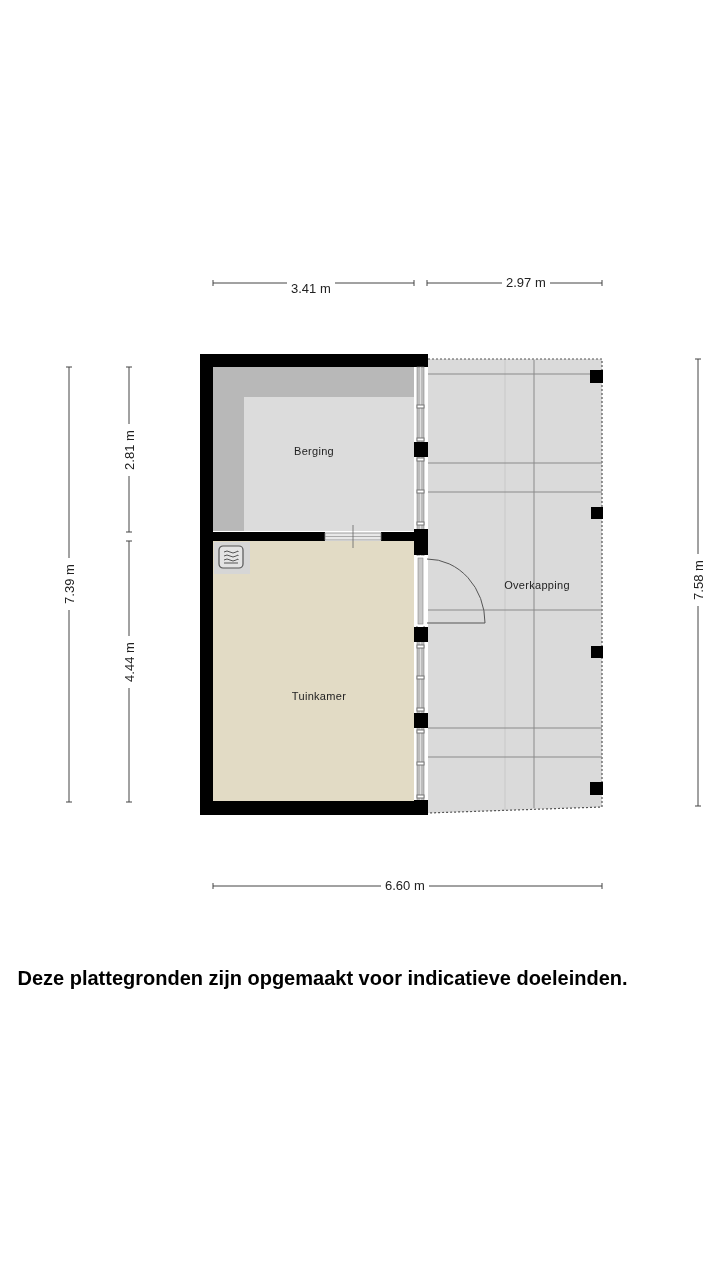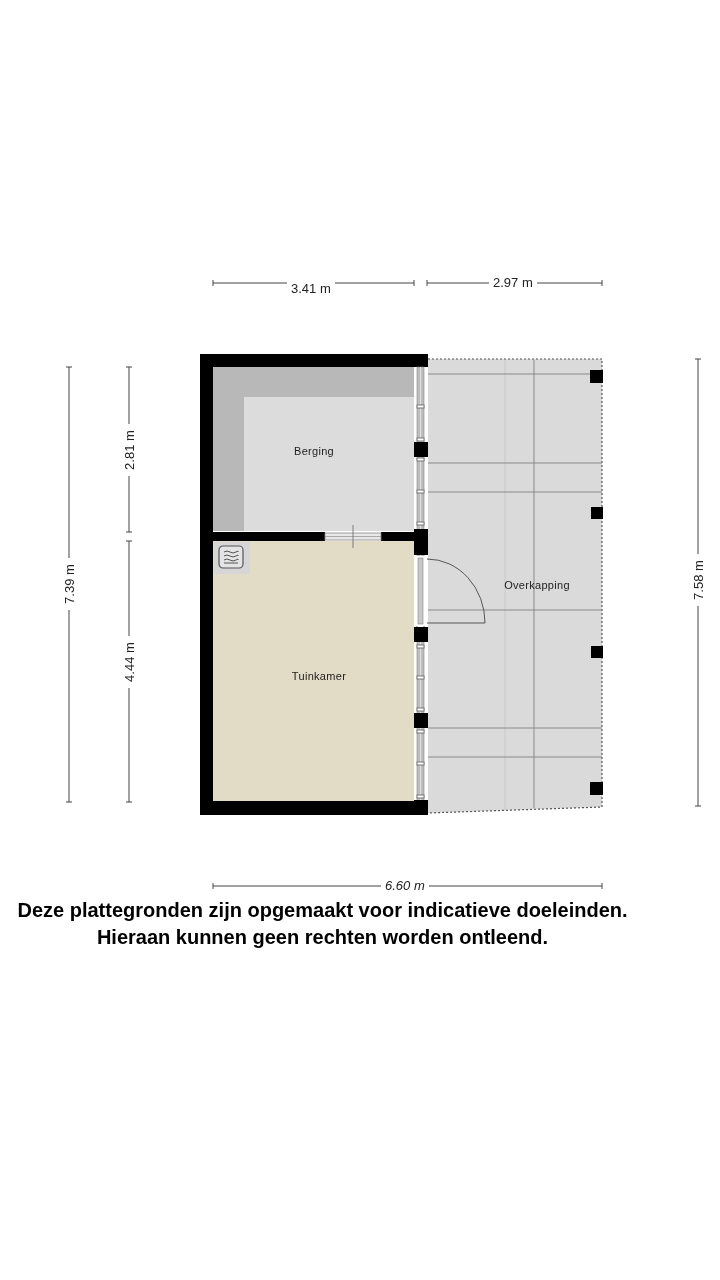--- a/index.html
+++ b/index.html
@@ -1,21 +1,21 @@
 <!DOCTYPE html>
 <html><head>
 <meta charset="utf-8">
 <style>
   html, body { margin: 0; padding: 0; background: #ffffff; }
   body { width: 720px; height: 1280px; position: relative; overflow: hidden; font-family: "Liberation Sans", sans-serif; }
   .abs { position: absolute; }
   .dimlbl { position: absolute; font-size: 13px; color: #222; background: #fff; padding: 0 4px; white-space: nowrap; line-height: 14px; }
   .vlbl { transform: rotate(-90deg); transform-origin: center center; }
   .room-label { position: absolute; font-size: 11px; color: #222; letter-spacing: 0.3px; white-space: nowrap; transform: translate(-50%, -50%); }
-  .disclaimer { position: absolute; left: 0; width: 645px; top: 897px; text-align: center; font-weight: bold; font-size: 20px; line-height: 27px; color: #000; }
+  .disclaimer { position: absolute; left: 0; width: 645px; top: 965px; text-align: center; font-weight: bold; font-size: 20px; line-height: 27px; color: #000; }
 </style>
 </head>
 <body>
 
 <svg class="abs" style="left:0;top:0" width="720" height="1280" viewBox="0 0 720 1280">
 
   <g>
     <polygon points="428,359 602,359 602,807 428,813" fill="#dadada" stroke="none"></polygon>
 
     <polyline points="428,359 602,359 602,807 428,813" fill="none" stroke="#555" stroke-width="1.2" stroke-dasharray="2,2"></polyline>
@@ -128,27 +128,26 @@
   <svg width="36" height="32" viewBox="0 0 36 32">
     <rect x="5" y="4" width="24" height="22" rx="4" fill="#e4e4e4" stroke="#555" stroke-width="1.2"></rect>
     <path d="M10 10 q3 -2 6 0 t6 0 t2 0" fill="none" stroke="#555" stroke-width="1"></path>
     <path d="M10 14 q3 -2 6 0 t6 0 t2 0" fill="none" stroke="#555" stroke-width="1"></path>
     <path d="M10 18 q3 -2 6 0 t6 0 t2 0" fill="none" stroke="#555" stroke-width="1"></path>
     <line x1="10" y1="21" x2="24" y2="21" stroke="#555" stroke-width="1"></line>
   </svg>
 </div>
 
 <div class="room-label" style="left:314px;top:451px;">Berging</div>
-<div class="room-label" style="left:319px;top:676px;text-align:center;">Tuinkamer</div>
+<div class="room-label" style="left:319px;top:696px;text-align:center;">Tuinkamer</div>
 <div class="room-label" style="left:537px;top:585px;">Overkapping</div>
 
 <div class="dimlbl" style="left:287px;top:282px;">3.41 m</div>
-<div class="dimlbl" style="left:489px;top:276px;">2.97 m</div>
-<div class="dimlbl" style="left:381px;top:879px;font-style:italic;">6.60 m</div>
+<div class="dimlbl" style="left:502px;top:276px;">2.97 m</div>
+<div class="dimlbl" style="left:381px;top:879px;">6.60 m</div>
 <div class="dimlbl vlbl" style="left:44px;top:577px;width:44px;text-align:center;">7.39 m</div>
 <div class="dimlbl vlbl" style="left:104px;top:443px;width:44px;text-align:center;">2.81 m</div>
 <div class="dimlbl vlbl" style="left:104px;top:655px;width:44px;text-align:center;">4.44 m</div>
 <div class="dimlbl vlbl" style="left:673px;top:573px;width:44px;text-align:center;">7.58 m</div>
 
 <div class="disclaimer">
   <div>Deze plattegronden zijn opgemaakt voor indicatieve doeleinden.</div>
-  <div>Hieraan kunnen geen rechten worden ontleend.</div>
 </div>
 
 </body></html>

